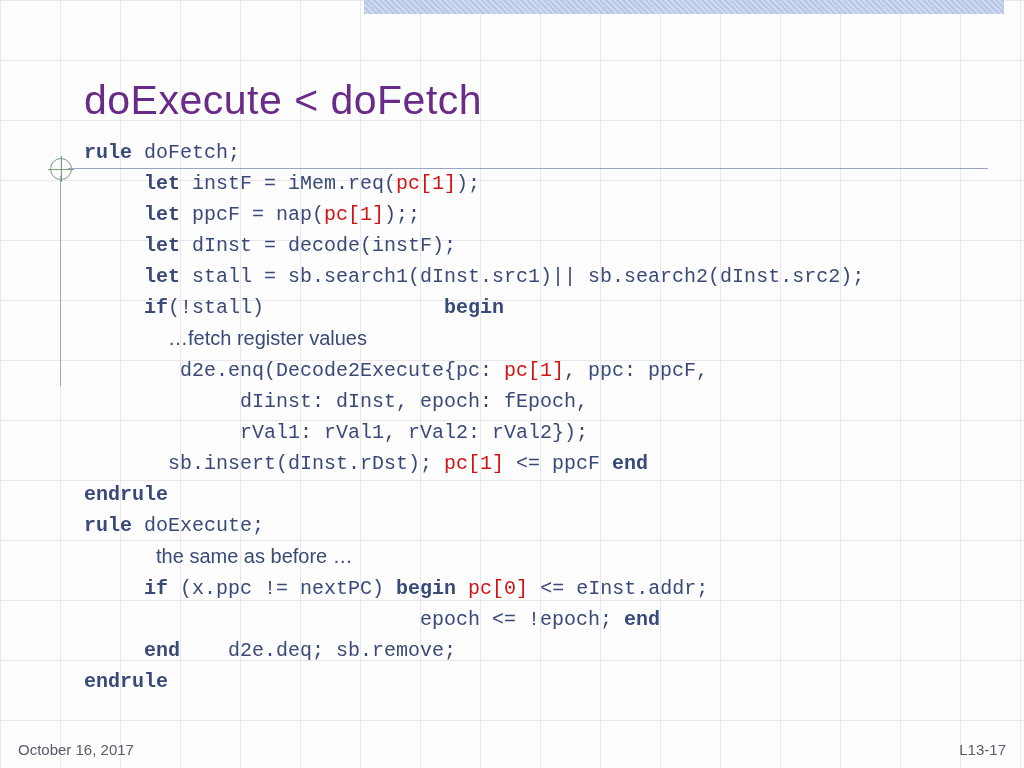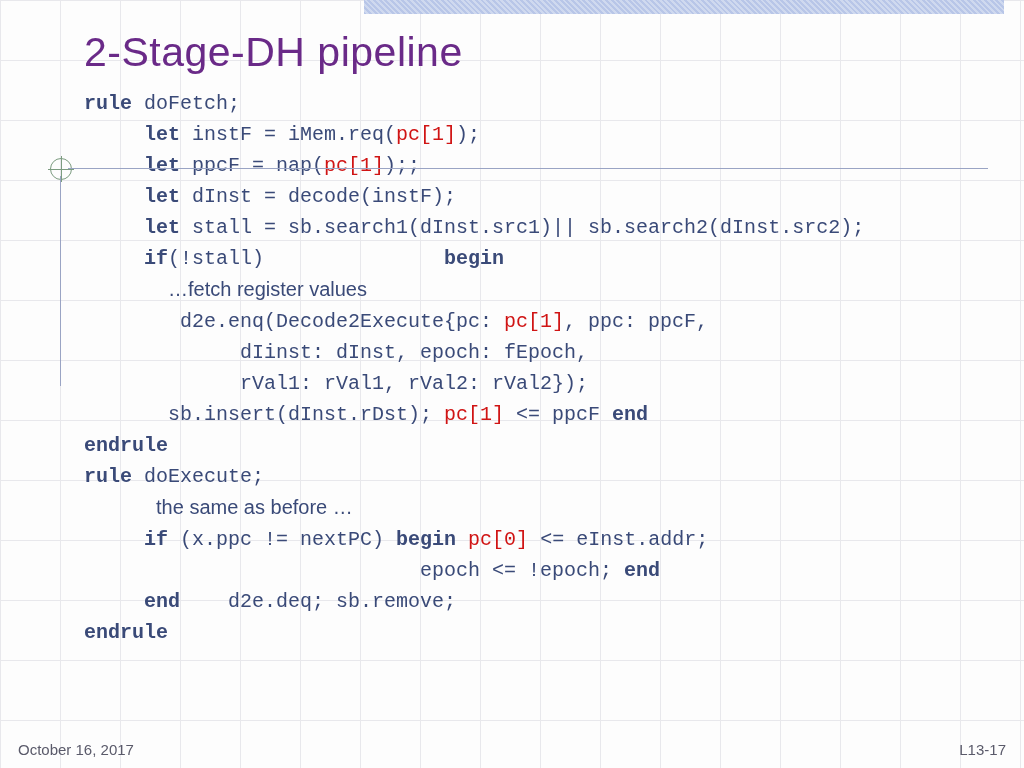--- a/index.html
+++ b/index.html
@@ -81,21 +81,22 @@
 
 <div class="slide">
 
   <div class="ornament">
     <div class="circ"></div>
     <div class="hline"></div>
     <div class="vline"></div>
   </div>
 
   <div class="title">
-    <span>2-Stage-DH pipeline</span><br>
+    <br>
+    <span>doExecute &lt; doFetch</span>
   </div>
 
   <div class="code"><span class="kw">rule</span><span> doFetch;</span>
      <span class="kw">let</span><span> instF = iMem.req(</span><span class="red">pc[1]</span><span>);</span>
      <span class="kw">let</span><span> ppcF = nap(</span><span class="red">pc[1]</span><span>);;</span>
      <span class="kw">let</span><span> dInst = decode(instF);</span>
      <span class="kw">let</span><span> stall = sb.search1(dInst.src1)|| sb.search2(dInst.src2);</span>
      <span class="kw">if</span><span>(!stall)               </span><span class="kw">begin</span>
        <span class="note">…fetch register values</span>
         <span>d2e.enq(Decode2Execute{pc: </span><span class="red">pc[1]</span><span>, ppc: ppcF,</span>

